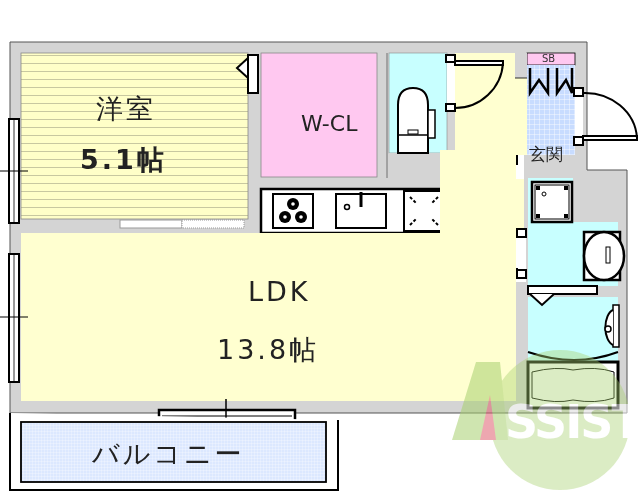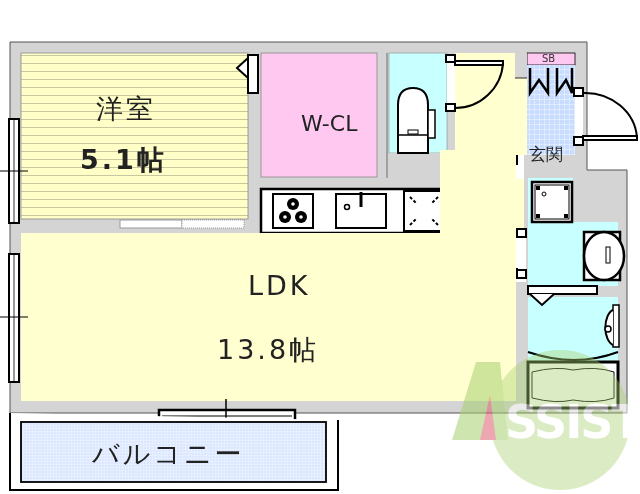--- a/index.html
+++ b/index.html
@@ -195,19 +195,19 @@
     <path d="M480 440 L490 395 L496 440 Z" fill="#e06070"></path>
     <text x="505" y="438" font-family="DejaVu Sans, sans-serif" font-weight="bold" font-size="46" fill="#ffffff" letter-spacing="-2">SSIST</text>
   </g>
 </svg>
 
 <div class="lbl room-big" style="left:96px;top:95px;">洋室</div>
 <div class="lbl room-big" style="left:80px;top:146px;font-weight:bold;">5.1帖</div>
 
 <div class="lbl room-mid" style="left:281px;top:113px;">W-CL</div>
 
-<div class="lbl room-big" style="left:248px;top:272px;">LDK</div>
+<div class="lbl room-big" style="left:248px;top:278px;">LDK</div>
 <div class="lbl room-big" style="left:217px;top:336px;">13.8帖</div>
 
 <div class="lbl room-sm" style="left:529px;top:114px;margin-top:32px;">玄関</div>
 <div class="lbl room-xs" style="left:542px;top:54px;">SB</div>
 
 <div class="lbl room-big" style="left:92px;top:440px;">バルコニー</div>
 
 </body></html>

